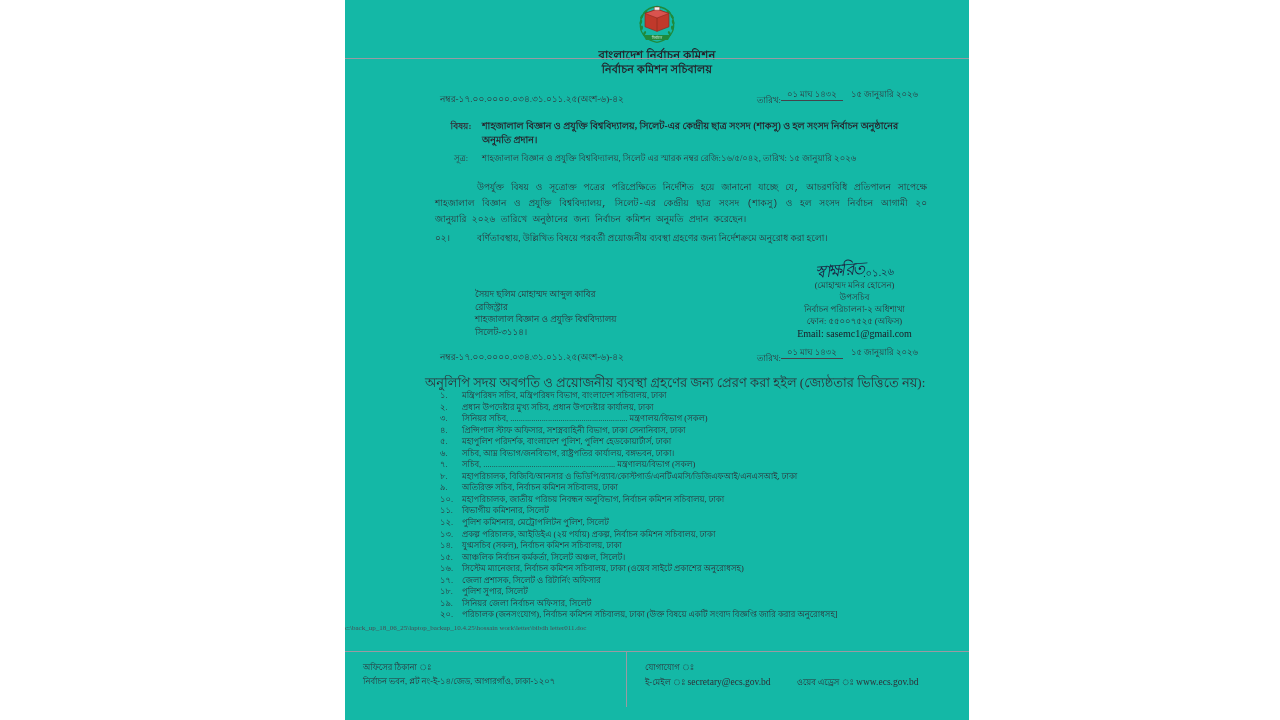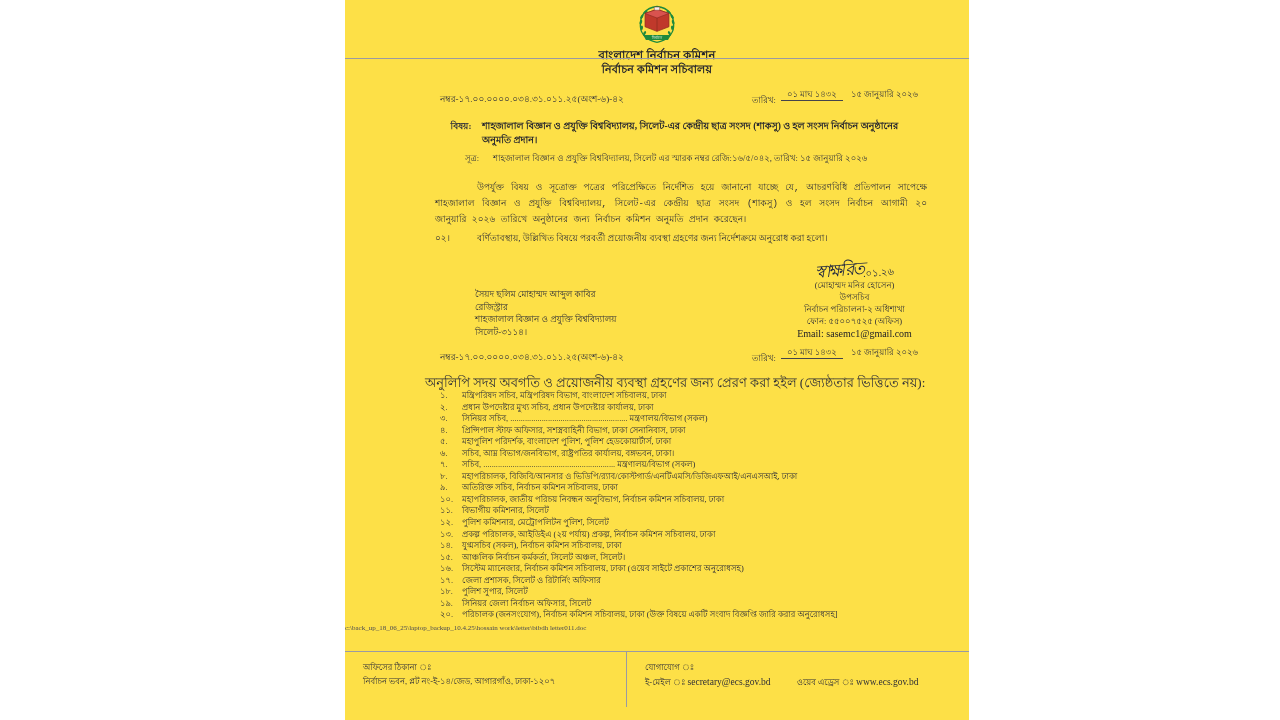--- a/index.html
+++ b/index.html
@@ -20,21 +20,21 @@
     background: #ffffff;
   }
 
   
   #sheet {
     position: absolute;
     left: 345px;
     top: 0px;
     width: 624px;
     height: 720px;
-    background: #fde047;
+    background: #14b8a6;
     color: #2b2b33;
   }
 
   .rule {
     border: 0;
     border-top: 1px solid #9a9aa2;
     margin: 0;
   }
 
   #top-rule {
@@ -87,21 +87,20 @@
     font-size: 9px;
     color: #32323a;
     white-space: nowrap;
   }
   .date-block {
     position: absolute;
     right: 45px;
     top: -3px;
     display: flex;
     align-items: flex-start;
-    gap: 5px;
     font-size: 8.5px;
     color: #32323a;
   }
   .date-label { padding-top: 5px; }
   .date-stack { text-align: center; }
   .date-bn {
     border-bottom: 1px solid #44444c;
     padding: 0 6px 1px 6px;
     line-height: 11px;
     white-space: nowrap;
@@ -133,21 +132,21 @@
     display: inline-block;
     width: 430px;
     vertical-align: top;
     font-size: 9.5px;
     font-weight: bold;
     color: #26262e;
     line-height: 14px;
   }
   #ref-block {
     position: absolute;
-    left: 106px;
+    left: 95px;
     top: 152px;
     width: 482px;
   }
   .ref-text {
     display: inline-block;
     width: 432px;
     vertical-align: top;
     font-size: 8.5px;
     color: #32323a;
     line-height: 12px;

